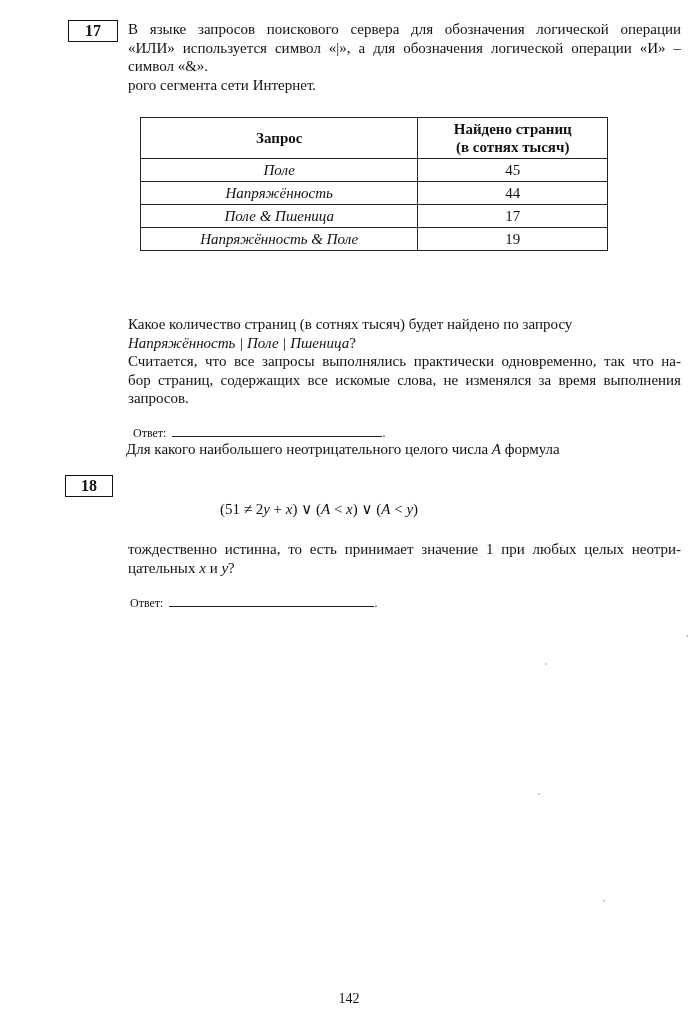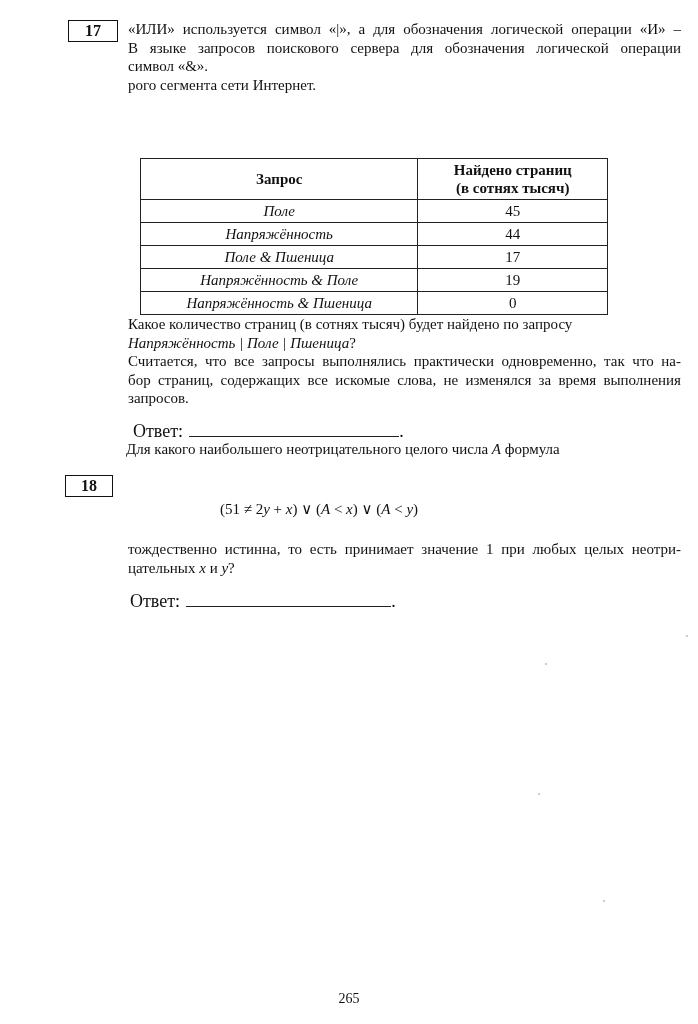--- a/index.html
+++ b/index.html
@@ -41,21 +41,20 @@
     }
 
     
     .q-table {
       position: absolute;
       left: 140px;
       top: 117px;
       width: 468px;
       border-collapse: collapse;
       font-size: 15px;
-      margin-top: 41px;
     }
     .q-table th, .q-table td {
       border: 1px solid #222;
       text-align: center;
       padding: 0;
     }
     .q-table th {
       font-weight: bold;
       height: 40px;
       line-height: 18px;
@@ -63,21 +62,21 @@
     .q-table td {
       height: 22px;
       line-height: 20px;
     }
     .q-table td.query { font-style: italic; }
     .q-table col.c1 { width: 278px; }
     .q-table col.c2 { width: 190px; }
 
     .answer-row {
       position: absolute;
-      font-size: 18px;
+      font-size: 12px;
       line-height: 18px;
     }
     .answer-line {
       display: inline-block;
       border-bottom: 1px solid #222;
       vertical-align: baseline;
       height: 14px;
       margin-left: 6px;
     }
 
@@ -109,22 +108,22 @@
     }
   </style>
 </head>
 <body>
 
 <div class="task-box" style="left:68px; top:20px; width:50px; height:22px;">
   <span>17</span>
 </div>
 
 <div class="para" style="left:128px; top:20px; width:553px;">
+  <span class="justify-line">В языке запросов поискового сервера для обозначения логической операции</span>
   <span class="justify-line">«ИЛИ» используется символ «|», а для обозначения логической операции «И» –</span>
-  <span class="justify-line">В языке запросов поискового сервера для обозначения логической операции</span>
   <span class="line">символ «&amp;».</span>
   <span class="line">рого сегмента сети Интернет.</span>
 </div>
 
 <table class="q-table">
   <colgroup>
       <col class="c1">
       <col class="c2">
     </colgroup>
   <thead>
@@ -145,24 +144,20 @@
       <td class="query">Напряжённость</td>
       <td>44</td>
     </tr>
     <tr>
       <td class="query">Поле &amp; Пшеница</td>
       <td>17</td>
     </tr>
     <tr>
       <td class="query">Напряжённость &amp; Поле</td>
       <td>19</td>
-    </tr>
-    <tr>
-      <td class="query">Напряжённость &amp; Пшеница</td>
-      <td>0</td>
     </tr>
   </tbody>
 </table>
 
 <div class="para" style="left:128px; top:315px; width:553px;font-family:Liberation Serif, serif;">
   <span class="line">Какое количество страниц (в сотнях тысяч) будет найдено по запросу</span>
   <span class="line"><span class="it">Напряжённость | Поле | Пшеница</span><span>?</span></span>
   <span class="justify-line">Считается, что все запросы выполнялись практически одновременно, так что на-</span>
   <span class="justify-line">бор страниц, содержащих все искомые слова, не изменялся за время выполнения</span>
   <span class="line">запросов.</span>
@@ -191,13 +186,13 @@
 
 <div class="answer-row" style="left:130px; top:592px;">
   <span>Ответ:</span><span class="answer-line" style="width:205px;"></span><span>.</span>
 </div>
 
 <div class="speck" style="left:545px; top:663px;"></div>
 <div class="speck" style="left:686px; top:635px;"></div>
 <div class="speck" style="left:538px; top:793px;"></div>
 <div class="speck" style="left:603px; top:900px;"></div>
 
-<div class="page-number">265</div>
+<div class="page-number">142</div>
 
 </body></html>

